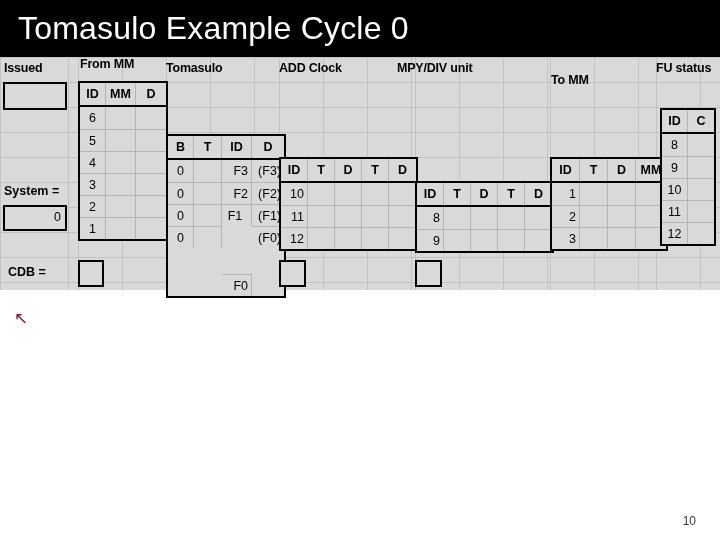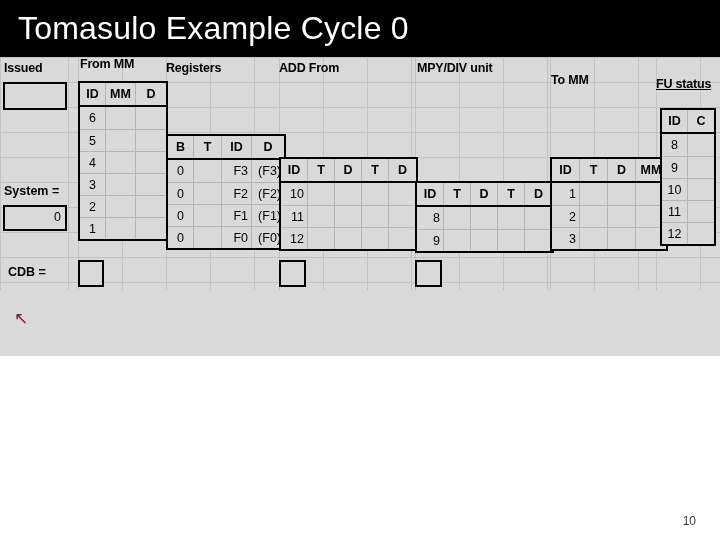--- a/index.html
+++ b/index.html
@@ -17,21 +17,21 @@
     background: #000000;
   }
   #title-text {
     position: absolute; left: 18px; top: 6px;
     font-size: 32px; line-height: 44px; color: #ffffff;
     font-weight: 400; letter-spacing: .2px; white-space: nowrap;
   }
 
   
   #sheet {
-    position: absolute; left: 0; top: 57px; width: 720px; height: 299px;
+    position: absolute; left: 0; top: 57px; width: 720px; height: 233px;
     background: #d9d9d9;
   }
   
   .vline { position: absolute; top: 0; width: 1px; height: 233px; background: #c2c2c2; }
   .hline { position: absolute; left: 0; height: 1px; width: 720px; background: #c2c2c2; }
 
   .sect-title {
     position: absolute; font-size: 12.5px; font-weight: bold; color: #000;
     white-space: nowrap; letter-spacing: -0.2px;
   }
@@ -119,25 +119,25 @@
         <div class="hline" style="top: 100px;"></div>
         <div class="hline" style="top: 125px;"></div>
         <div class="hline" style="top: 150px;"></div>
         <div class="hline" style="top: 175px;"></div>
         <div class="hline" style="top: 200px;"></div>
         <div class="hline" style="top: 225px;"></div>
       </div>
 
     <div class="sect-title" style="left:4px;  top:4px;">Issued</div>
     <div class="sect-title" style="left:80px; top:0;">From MM</div>
-    <div class="sect-title" style="left:166px;top:4px;">Registers</div>
-    <div class="sect-title" style="left:279px;top:4px;">ADD From</div>
-    <div class="sect-title" style="left:417px;top:4px;">MPY/DIV unit</div>
+    <div class="sect-title" style="left:166px;top:4px;">Tomasulo</div>
+    <div class="sect-title" style="left:279px;top:4px;">ADD Clock</div>
+    <div class="sect-title" style="left:397px;top:4px;">MPY/DIV unit</div>
     <div class="sect-title" style="left:551px;top:16px;">To MM</div>
-    <div class="sect-title" style="left:656px;top:20px;text-decoration:underline;">FU status</div>
+    <div class="sect-title" style="left:656px;top:4px;">FU status</div>
 
     <div class="vbox" style="left:3px; top:25px; width:64px; height:28px;"></div>
 
     <div class="side-label" style="left:4px; top:127px;">System =</div>
     <div class="vbox" style="left:3px; top:148px; width:64px; height:26px;">0</div>
 
     <div class="side-label" style="left:8px; top:208px;">CDB =</div>
     <div class="vbox" style="left:78px; top:203px; width:26px; height:27px;"></div>
 
     <div class="tbl" id="tbl-from-mm" style="left:78px; top:24px;">
@@ -193,27 +193,27 @@
         </div>
         <div class="row">
           <div class="cell" style="width: 26px;">0</div>
           <div class="cell" style="width: 28px;"></div>
           <div class="cell ralign" style="width: 30px;">F2</div>
           <div class="cell ralign" style="width: 32px;">(F2)</div>
         </div>
         <div class="row">
           <div class="cell" style="width: 26px;">0</div>
           <div class="cell" style="width: 28px;"></div>
-          <div class="cell ralign" style="width: 30px;">F1</div>
+          <div class="cell ralign" style="width: 30px; text-align: center;">F1</div>
           <div class="cell ralign" style="width: 32px;">(F1)</div>
         </div>
         <div class="row">
           <div class="cell" style="width: 26px;">0</div>
           <div class="cell" style="width: 28px;"></div>
-          <div class="cell ralign" style="width: 30px;">F0</div>
+          <div class="cell ralign" style="width: 30px; margin-top: 48px;">F0</div>
           <div class="cell ralign" style="width: 32px;">(F0)</div>
         </div>
       </div>
 
     <div class="tbl" id="tbl-add-unit" style="left:279px; top:100px;">
         <div class="hdr">
           <div class="cell" style="width: 27px;">ID</div>
           <div class="cell" style="width: 27px;">T</div>
           <div class="cell" style="width: 27px;">D</div>
           <div class="cell" style="width: 27px;">T</div>

